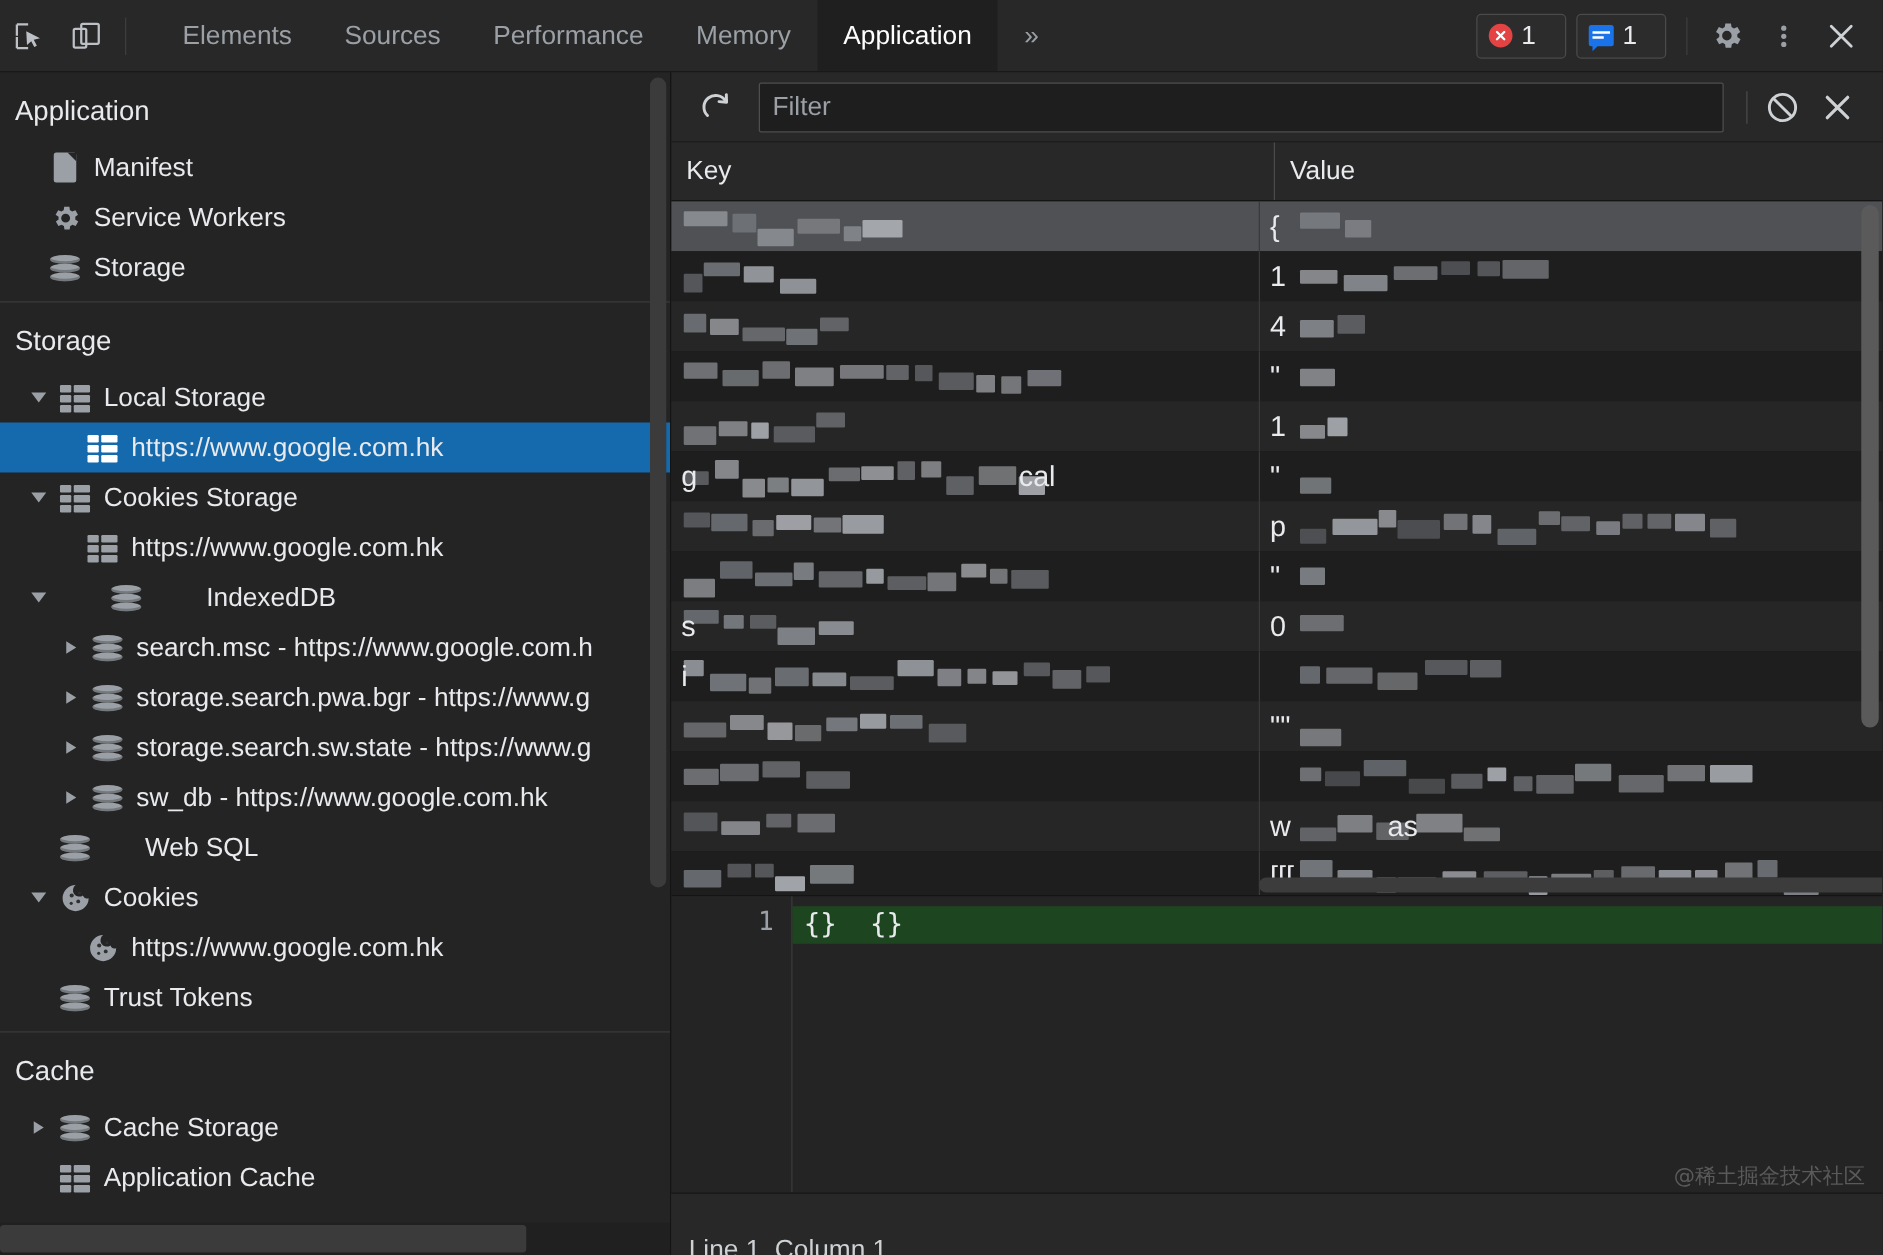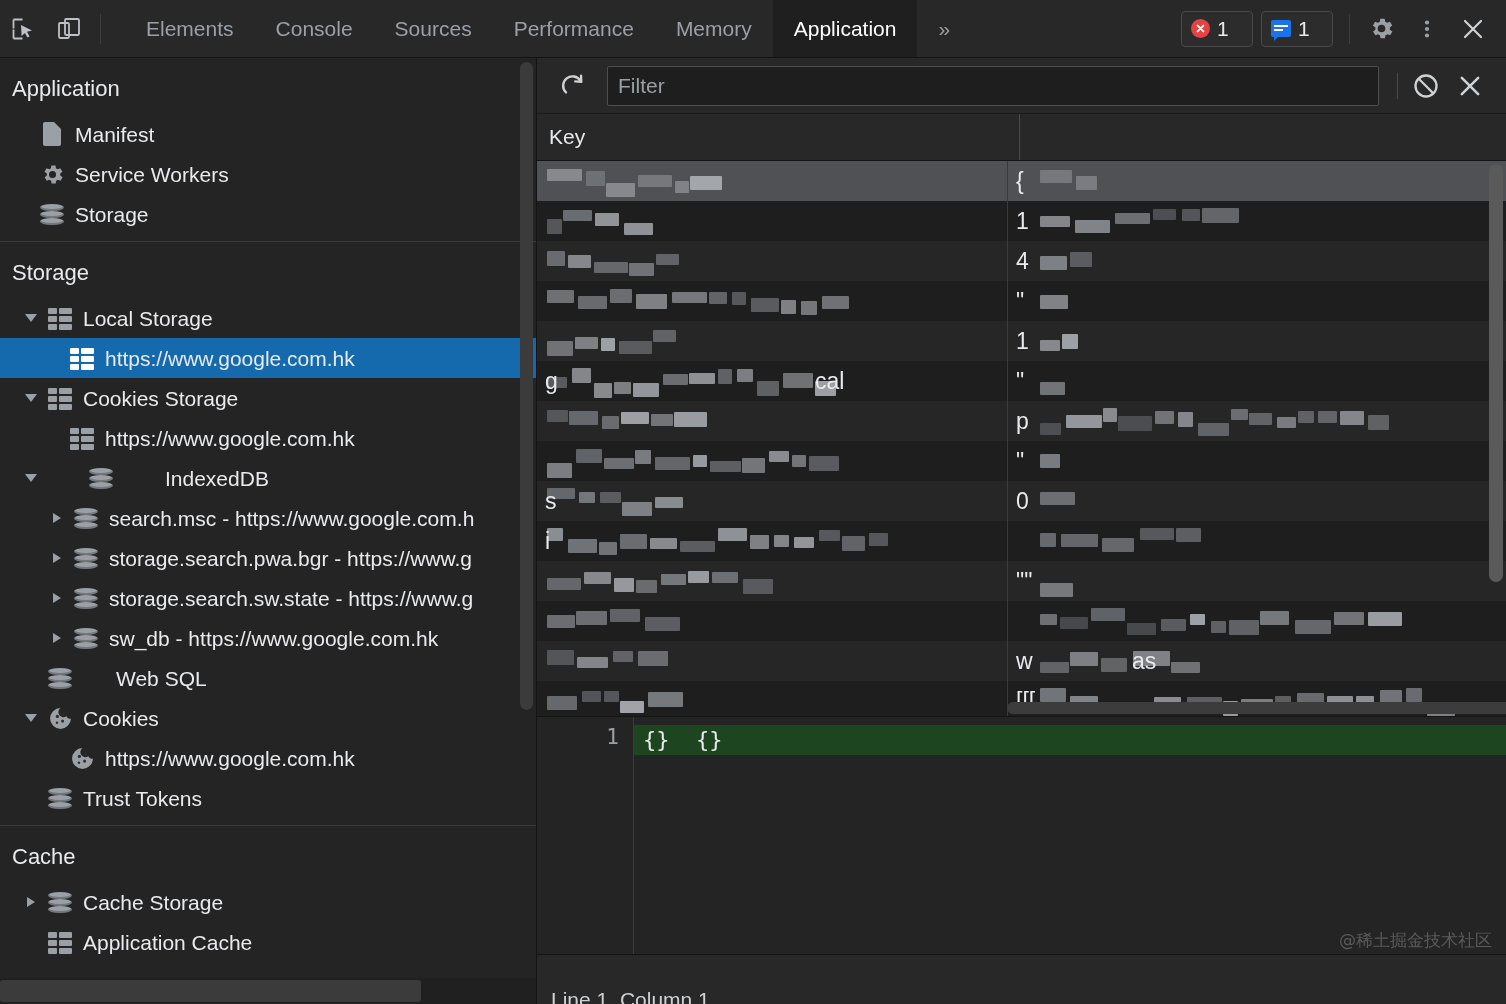--- a/index.html
+++ b/index.html
@@ -230,23 +230,20 @@
         <rect x="9" y="3" width="14" height="16" rx="1.2" stroke="#bdc1c6" stroke-width="1.8" fill="none"></rect>
       </svg>
     </div>
     <div class="tb-sep"></div>
 
     <div class="tabs">
       <div class="tab">
           <span>Elements</span>
         </div>
       <div class="tab">
-          <span>Console</span>
-        </div>
-      <div class="tab">
           <span>Sources</span>
         </div>
       <div class="tab">
           <span>Performance</span>
         </div>
       <div class="tab">
           <span>Memory</span>
         </div>
       <div class="tab active">
           <span>Application</span>
@@ -565,20 +562,21 @@
         </div>
         <div class="r-btn">
           <svg width="28" height="28" viewBox="0 0 24 24">
             <path d="M5 5 L19 19 M19 5 L5 19" stroke="#cfd2d5" stroke-width="2.2" stroke-linecap="round"></path>
           </svg>
         </div>
       </div>
 
       <div class="thead">
         <div class="th key">Key</div>
+        <div class="th value">Value</div>
       </div>
 
       <div class="tbody" id="tbody">
         <div class="trow selected">
             <div class="cell-key">
               <span class="blk" style="left: 10px; top: 8px; width: 35px; height: 12px; background: rgb(150, 153, 158); opacity: 0.780231;"></span>
               <span class="blk" style="left: 49px; top: 10px; width: 19px; height: 15px; background: rgb(112, 115, 120); opacity: 0.940297;"></span>
               <span class="blk" style="left: 69px; top: 22px; width: 29px; height: 14px; background: rgb(141, 144, 149); opacity: 0.876273;"></span>
               <span class="blk" style="left: 101px; top: 14px; width: 34px; height: 12px; background: rgb(124, 127, 132); opacity: 0.850083;"></span>
               <span class="blk" style="left: 138px; top: 20px; width: 14px; height: 12px; background: rgb(146, 149, 154); opacity: 0.729663;"></span>
@@ -806,21 +804,21 @@
               <span class="blk" style="left: 76px; top: 10px; width: 20px; height: 11px; background: rgb(110, 113, 118); opacity: 0.817461;"></span>
               <span class="blk" style="left: 101px; top: 10px; width: 30px; height: 15px; background: rgb(134, 137, 142); opacity: 0.705546;"></span>
             </div>
             <div class="cell-val">
               <span class="blk" style="left: 32px; top: 21px; width: 29px; height: 11px; background: rgb(117, 120, 125); opacity: 0.75349;"></span>
               <span class="blk" style="left: 62px; top: 11px; width: 28px; height: 14px; background: rgb(147, 150, 155); opacity: 0.800414;"></span>
               <span class="blk" style="left: 93px; top: 17px; width: 26px; height: 14px; background: rgb(154, 157, 162); opacity: 0.512748;"></span>
               <span class="blk" style="left: 125px; top: 10px; width: 37px; height: 15px; background: rgb(152, 155, 160); opacity: 0.782215;"></span>
               <span class="blk" style="left: 163px; top: 21px; width: 29px; height: 11px; background: rgb(175, 178, 183); opacity: 0.538798;"></span>
               <span class="lead">w</span>
-              <span class="lead" style="left: 124px; z-index: 4;">as</span>
+              <span class="lead" style="left: 102px; z-index: 4;">as</span>
             </div>
           </div>
           <div class="trow odd">
             <div class="cell-key">
               <span class="blk" style="left: 10px; top: 15px; width: 30px; height: 14px; background: rgb(114, 117, 122); opacity: 0.851302;"></span>
               <span class="blk" style="left: 45px; top: 10px; width: 19px; height: 11px; background: rgb(124, 127, 132); opacity: 0.560403;"></span>
               <span class="blk" style="left: 67px; top: 10px; width: 15px; height: 11px; background: rgb(121, 124, 129); opacity: 0.606774;"></span>
               <span class="blk" style="left: 83px; top: 20px; width: 24px; height: 12px; background: rgb(173, 176, 181); opacity: 0.913799;"></span>
               <span class="blk" style="left: 111px; top: 11px; width: 35px; height: 15px; background: rgb(148, 151, 156); opacity: 0.751759;"></span>
             </div>

